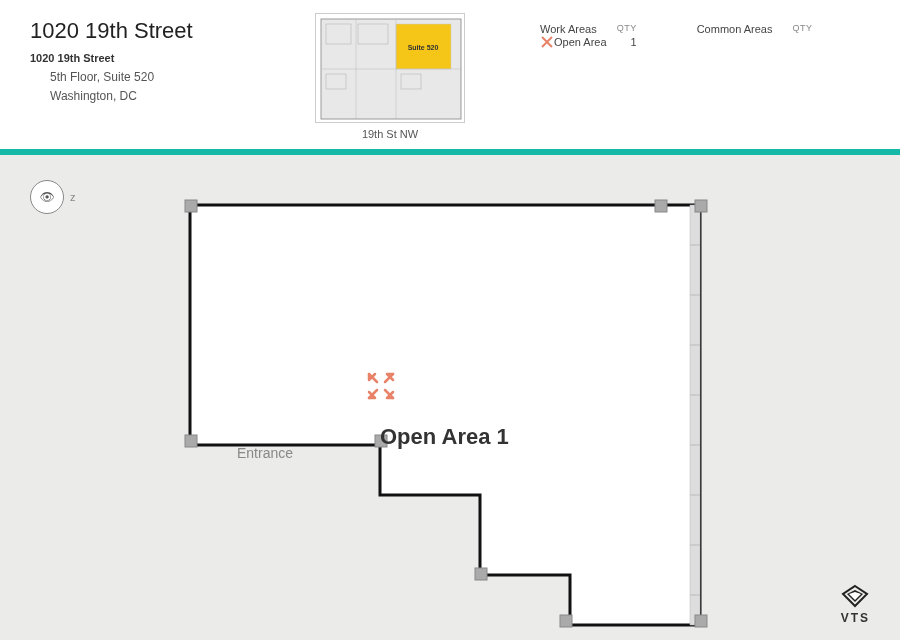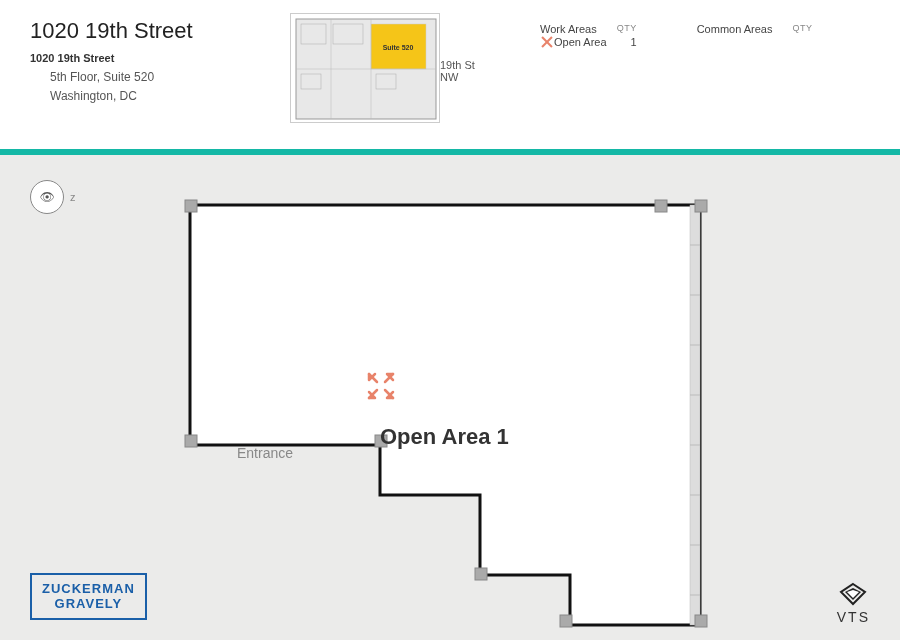--- a/index.html
+++ b/index.html
@@ -46,21 +46,21 @@
       font-size: 12px;
       color: #555;
       line-height: 1.6;
       margin-left: 20px;
     }
 
     
     #thumbnail-container {
       flex: 0 0 200px;
       display: flex;
-      flex-direction: row;
+      flex-direction: column;
       align-items: center;
       margin-top: -5px;
     }
 
     #thumbnail {
       width: 150px;
       height: 110px;
       position: relative;
       border: 1px solid #ccc;
       background: #fff;
@@ -238,22 +238,22 @@
       align-items: center;
       gap: 3px;
     }
 
     #vts-icon {
       width: 28px;
       height: 24px;
     }
 
     #vts-text {
-      font-size: 14px;
-      font-weight: 400;
+      font-size: 12px;
+      font-weight: 700;
       color: #333;
       letter-spacing: 2px;
     }
   </style>
 </head>
 <body>
 
 <div id="header">
   <div id="header-left">
     <div id="building-title">1020 19th Street</div>
@@ -353,26 +353,20 @@
       <polyline points="4,28 10,28 4,22" fill="none" stroke="#e8836a" stroke-width="2.5" stroke-linecap="round" stroke-linejoin="round"></polyline>
       <line x1="28" y1="28" x2="20" y2="20" stroke="#e8836a" stroke-width="2.5" stroke-linecap="round"></line>
       <polyline points="28,28 22,28 28,22" fill="none" stroke="#e8836a" stroke-width="2.5" stroke-linecap="round" stroke-linejoin="round"></polyline>
     </svg>
   </div>
 
   <div id="open-area-label">Open Area 1</div>
 
   <div id="entrance-label">Entrance</div>
 
-  <div id="brand-logo">
-    <div id="brand-logo-text">
-      <span>ZUCKERMAN</span><br>
-      <span>GRAVELY</span>
-    </div>
-  </div>
 
   <div id="vts-logo">
     <svg id="vts-icon" width="28" height="24" viewBox="0 0 28 24">
 
       <polygon points="14,2 26,10 14,22 2,10" fill="none" stroke="#222" stroke-width="2"></polygon>
       <polygon points="14,6 22,10 14,18 6,10" fill="#222"></polygon>
       <polygon points="14,8 20,10 14,16 8,10" fill="white"></polygon>
     </svg>
     <span id="vts-text">VTS</span>
   </div>

